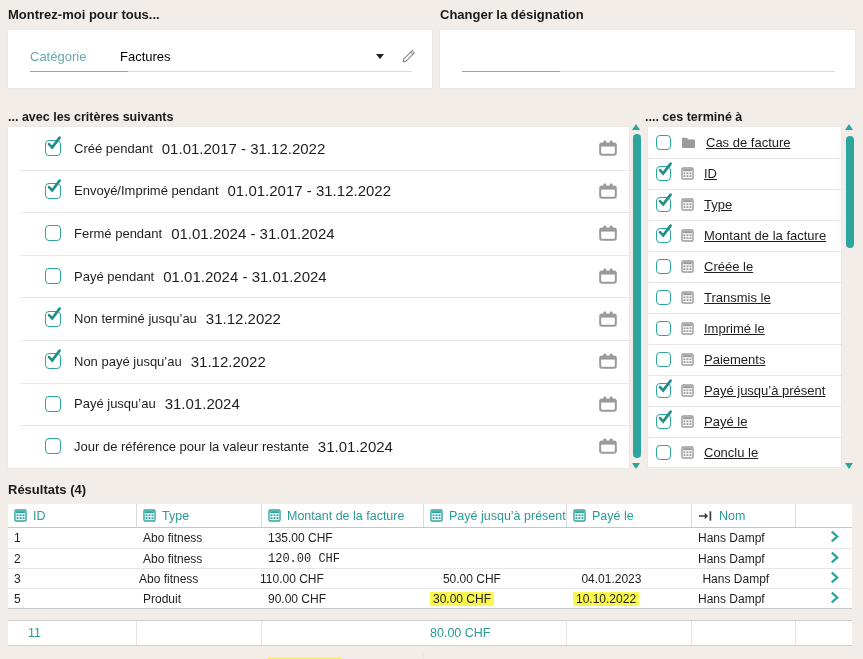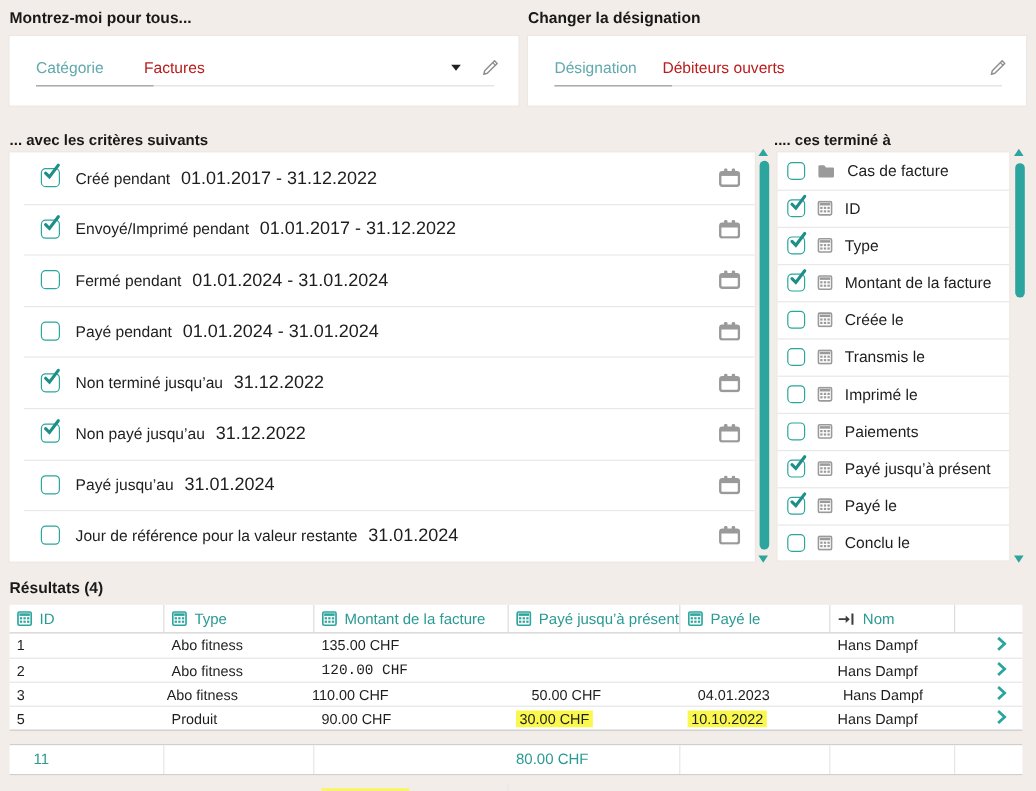--- a/index.html
+++ b/index.html
@@ -15,40 +15,40 @@
   #title-criteria   { left:8px;  top:110px; font-size:12.5px; }
   #title-fields     { left:645px; top:110px; font-size:12.5px; }
   #title-results    { left:8px;  top:482px; }
 
   .card { position:absolute; background:#fff; box-shadow:0 0 0 1px rgba(0,0,0,0.02); }
   #card-category    { left:8px;   top:30px; width:424px; height:58px; }
   #card-designation { left:440px; top:30px; width:415px; height:58px; }
 
   .field-row { position:absolute; left:22px; right:16px; top:13px; height:26px; display:flex; align-items:center; }
   .field-label { width:90px; flex:none; font-size:13px; color:#62a9ad; }
-  .field-value { flex:1; font-size:13px; color:#b91c1c; white-space:nowrap; overflow:hidden; }
+  .field-value { flex:1; font-size:13px; color:#000000; white-space:nowrap; overflow:hidden; }
   .caret { width:0; height:0; border-left:4.5px solid transparent; border-right:4.5px solid transparent; border-top:5.5px solid #222; margin-right:16px; flex:none; }
   .pencil { flex:none; width:16px; height:16px; display:flex; align-items:center; justify-content:center; }
   .underline { position:absolute; left:22px; right:20px; top:41px; height:1px; background:#dedede; }
   .underline::before { content:""; position:absolute; left:0; top:0; width:98px; height:1px; background:#9f9f9f; }
 
   
   #card-criteria { left:8px; top:127px; width:621px; height:341px; overflow:hidden; }
-  .crit-row { height:42.6px; position:relative; display:flex; align-items:center; padding-left:26px; }
+  .crit-row { height:42.6px; position:relative; display:flex; align-items:center; padding-left:37px; }
   .crit-row + .crit-row::before { content:""; position:absolute; left:12px; right:0; top:0; height:1px; background:#e8e8e8; }
   .crit-label { margin-left:13px; font-size:13px; white-space:nowrap; }
   .crit-value { margin-left:9px; font-size:15px; white-space:nowrap; }
   .cal-btn { position:absolute; right:12px; top:50%; transform:translateY(-50%); width:18px; height:16px; }
 
   
   .cb { width:16px; height:16px; flex:none; border:1.6px solid #2ba59e; border-radius:4px; background:#fff; position:relative; }
   .cb svg { position:absolute; left:0px; top:-5px; overflow:visible; }
 
   
-  #card-fields { left:648px; top:127px; width:193px; height:340px; overflow:hidden; }
+  #card-fields { left:648px; top:127px; width:193px; height:340px; overflow:hidden;text-decoration:underline; }
   .field-item { height:31px; display:flex; align-items:center; padding-left:8px; position:relative; }
   .field-item + .field-item::before { content:""; position:absolute; left:0; right:0; top:0; height:1px; background:#e8e8e8; }
   .field-item .cb { width:15px; height:15px; }
   .field-item .f-icon { margin-left:10px; flex:none; display:flex; }
   .field-item .f-label { margin-left:10px; font-size:13px; white-space:nowrap; }
 
   
   .vscroll { position:absolute; width:9px; }
   #scroll-criteria { left:632px; top:124px; height:345px; }
   #scroll-fields   { left:845px; top:124px; height:345px; }
@@ -91,30 +91,20 @@
     <path d="M11.9 1.8 l2.3 2.3 L5.4 12.9 l-3.1 0.9 0.8-3.2 z" fill="none" stroke="#8f8f8f" stroke-width="1.3" stroke-linejoin="round"></path>
     <line x1="10.3" y1="3.4" x2="12.6" y2="5.7" stroke="#8f8f8f" stroke-width="1.1"></line>
         </svg>
       </span>
   </div>
   <div class="underline"></div>
 </div>
 
 <div class="section-title" id="title-designation">Changer la désignation</div>
 <div class="card" id="card-designation">
-  <div class="field-row">
-    <span class="field-label">Désignation</span>
-    <span class="field-value">Débiteurs ouverts</span>
-    <span class="pencil">
-        <svg width="15" height="15" viewBox="0 0 16 16">
-    <path d="M11.9 1.8 l2.3 2.3 L5.4 12.9 l-3.1 0.9 0.8-3.2 z" fill="none" stroke="#8f8f8f" stroke-width="1.3" stroke-linejoin="round"></path>
-    <line x1="10.3" y1="3.4" x2="12.6" y2="5.7" stroke="#8f8f8f" stroke-width="1.1"></line>
-        </svg>
-      </span>
-  </div>
   <div class="underline"></div>
 </div>
 
 <div class="section-title" id="title-criteria">... avec les critères suivants</div>
 <div class="card" id="card-criteria">
     <div class="crit-row">
       <span class="cb">
         <svg width="16" height="16" viewBox="0 0 16 16">
     <path d="M3 8.2 L6.2 11.4 L13.6 1.6" fill="none" stroke="#1e8e89" stroke-width="2.6" stroke-linecap="round"></path>
         </svg>

